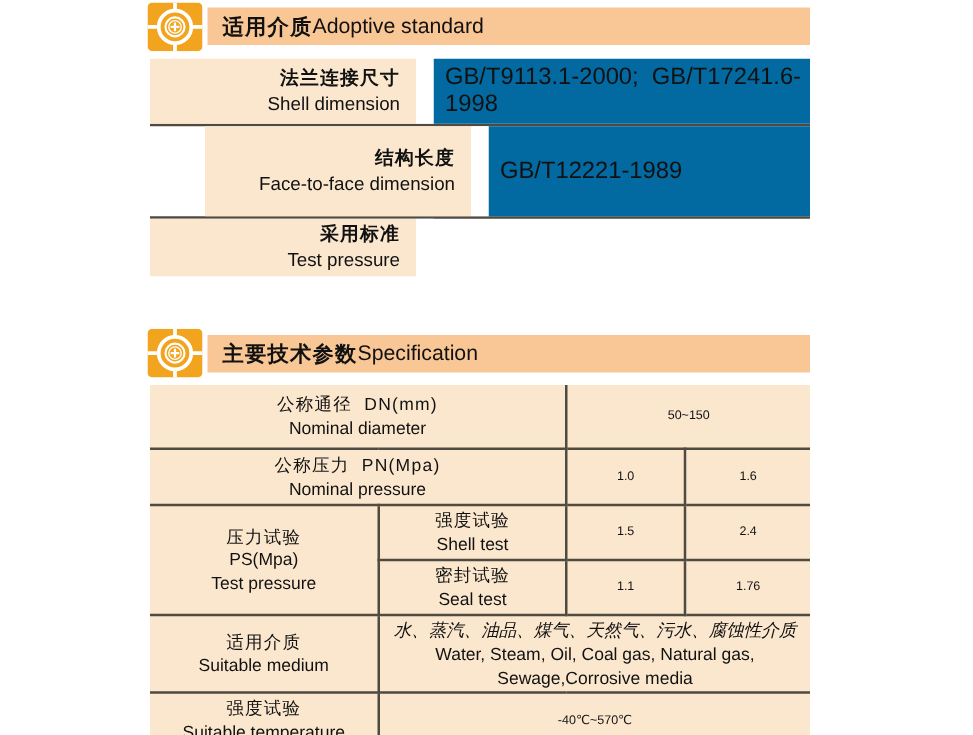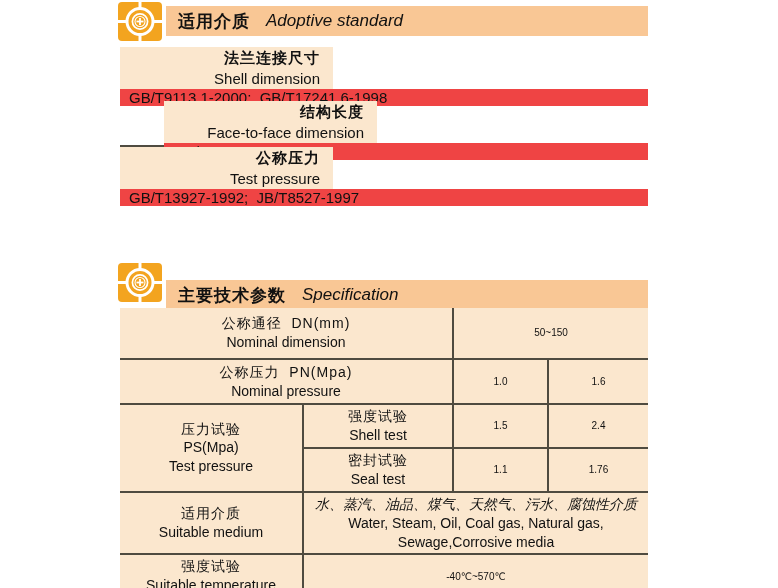--- a/index.html
+++ b/index.html
@@ -10,38 +10,38 @@
   }
   .page { position:absolute; inset:0; background:#fff; }
 
   
   .sec-icon { position:absolute; left:118px; width:44px; height:39px; }
   .sec-bar  {
     position:absolute; left:166px; width:482px; height:30px;
     background:#f9c795; display:flex; align-items:center; padding-left:12px;
   }
   .bar-zh { font-size:17px; font-weight:bold; letter-spacing:1px; }
-  .bar-en { font-size:17px; margin-left:16px;font-style:italic; }
+  .bar-en { font-size:17px; margin-left:0; }
 
   
   .t1 { position:absolute; left:120px; top:47px; width:528px; }
-  .t1row { display:flex;flex-direction:column; }
+  .t1row { display:flex; }
   .t1sep { height:2px; background:#4f4b40; }
   .t1label {
     width:213px; background:#fbe7ce; display:flex; flex-direction:column;
     justify-content:center; align-items:flex-end; padding-right:13px;
     line-height:1.4; font-size:15px;
   }
   .t1label .zh { font-weight:600; letter-spacing:1px; }
   .t1gap { width:14px; background:#fff; }
   .t1value {
-    flex:1; background:#ef4444; display:flex; align-items:center;
-    padding-left:9px; font-size:15px; white-space:pre-wrap;
+    flex:1; background:#0369a1; display:flex; align-items:center;
+    padding-left:9px; font-size:19px; white-space:pre-wrap;
   }
-  .r1 { height:52px; } .r2 { height:44px;padding-left:44px; } .r3 { height:46px; }
+  .r1 { height:52px; } .r2 { height:72px;padding-left:44px; } .r3 { height:46px; }
 
   
   .t2 {
     position:absolute; left:120px; top:308px; width:528px;
     border-collapse:collapse; table-layout:fixed; font-size:14px;
   }
   .t2 td {
     background:#fbe7ce; border:2px solid #4f4b40; text-align:center;
     vertical-align:middle; line-height:1.35; padding:2px 4px;
   }
@@ -91,57 +91,56 @@
       <div class="t1label">
         <div class="zh">结构长度</div>
         <div class="en">Face-to-face dimension</div>
       </div>
       <div class="t1gap"></div>
       <div class="t1value">GB/T12221-1989</div>
     </div>
     <div class="t1sep"></div>
     <div class="t1row r3">
       <div class="t1label">
-        <div class="zh">公称压力</div>
+        <div class="zh">采用标准</div>
         <div class="en">Test pressure</div>
       </div>
       <div class="t1gap"></div>
-      <div class="t1value">GB/T13927-1992;  JB/T8527-1997</div>
     </div>
   </div>
 
   <span class="sec-icon" style="top:263px">
     <svg width="44" height="39" viewBox="0 0 44 39">
       <rect x="0" y="0" width="44" height="39" rx="4" fill="#f3a41f"></rect>
       <line x1="0" y1="19.5" x2="44" y2="19.5" stroke="#fff" stroke-width="3"></line>
       <line x1="22" y1="0" x2="22" y2="39" stroke="#fff" stroke-width="3"></line>
       <circle cx="22" cy="19.5" r="13" fill="#f3a41f" stroke="#fff" stroke-width="3"></circle>
       <circle cx="22" cy="19.5" r="7.6" fill="none" stroke="#fff" stroke-width="1.7"></circle>
       <circle cx="22" cy="19.5" r="5" fill="none" stroke="#fff" stroke-width="1.1"></circle>
       <line x1="22" y1="16" x2="22" y2="23" stroke="#fff" stroke-width="1.8"></line>
       <line x1="18.5" y1="19.5" x2="25.5" y2="19.5" stroke="#fff" stroke-width="1.8"></line>
     </svg>
   </span>
-  <div class="sec-bar" style="top:280px">
+  <div class="sec-bar" style="top:268px">
     <span class="bar-zh">主要技术参数</span>
     <span class="bar-en">Specification</span>
   </div>
 
   <table class="t2">
     <colgroup>
         <col style="width:183px">
         <col style="width:150px">
         <col style="width:95px">
         <col style="width:100px">
       </colgroup>
     <tbody>
         <tr class="hr1">
       <td colspan="2">
         <div class="zh">公称通径  DN(mm)</div>
-        <div class="en">Nominal dimension</div>
+        <div class="en">Nominal diameter</div>
       </td>
       <td colspan="2" class="num">50~150</td>
     </tr>
     <tr class="hr2">
       <td colspan="2">
         <div class="zh">公称压力  PN(Mpa)</div>
         <div class="en">Nominal pressure</div>
       </td>
       <td class="num">1.0</td>
       <td class="num">1.6</td>

